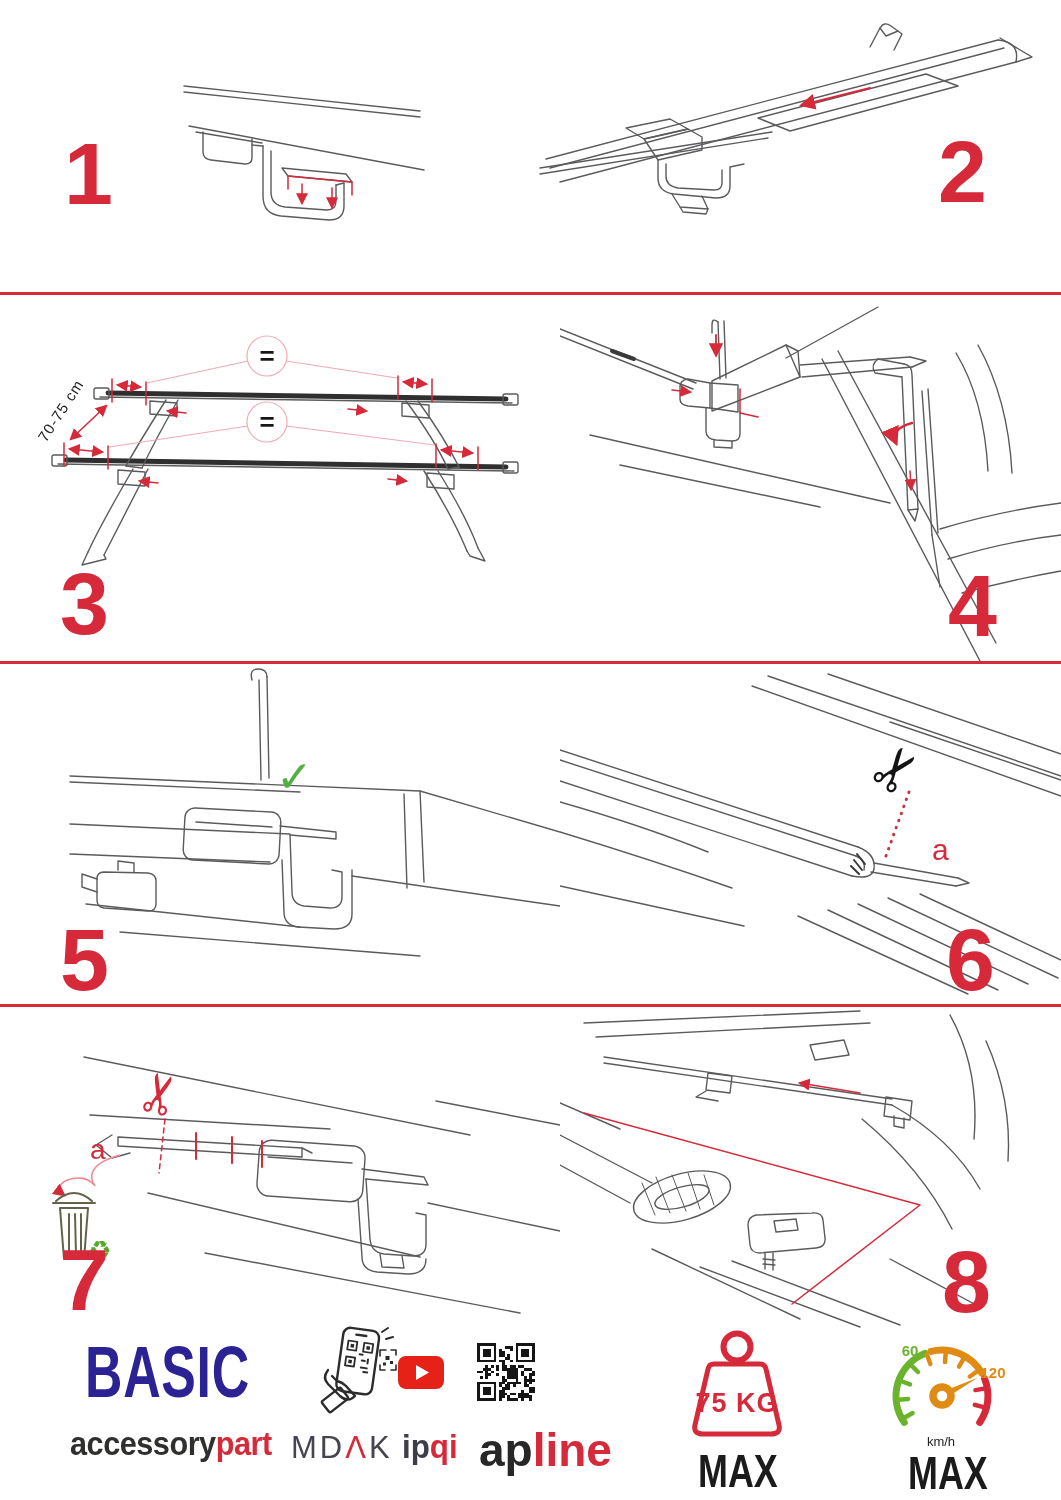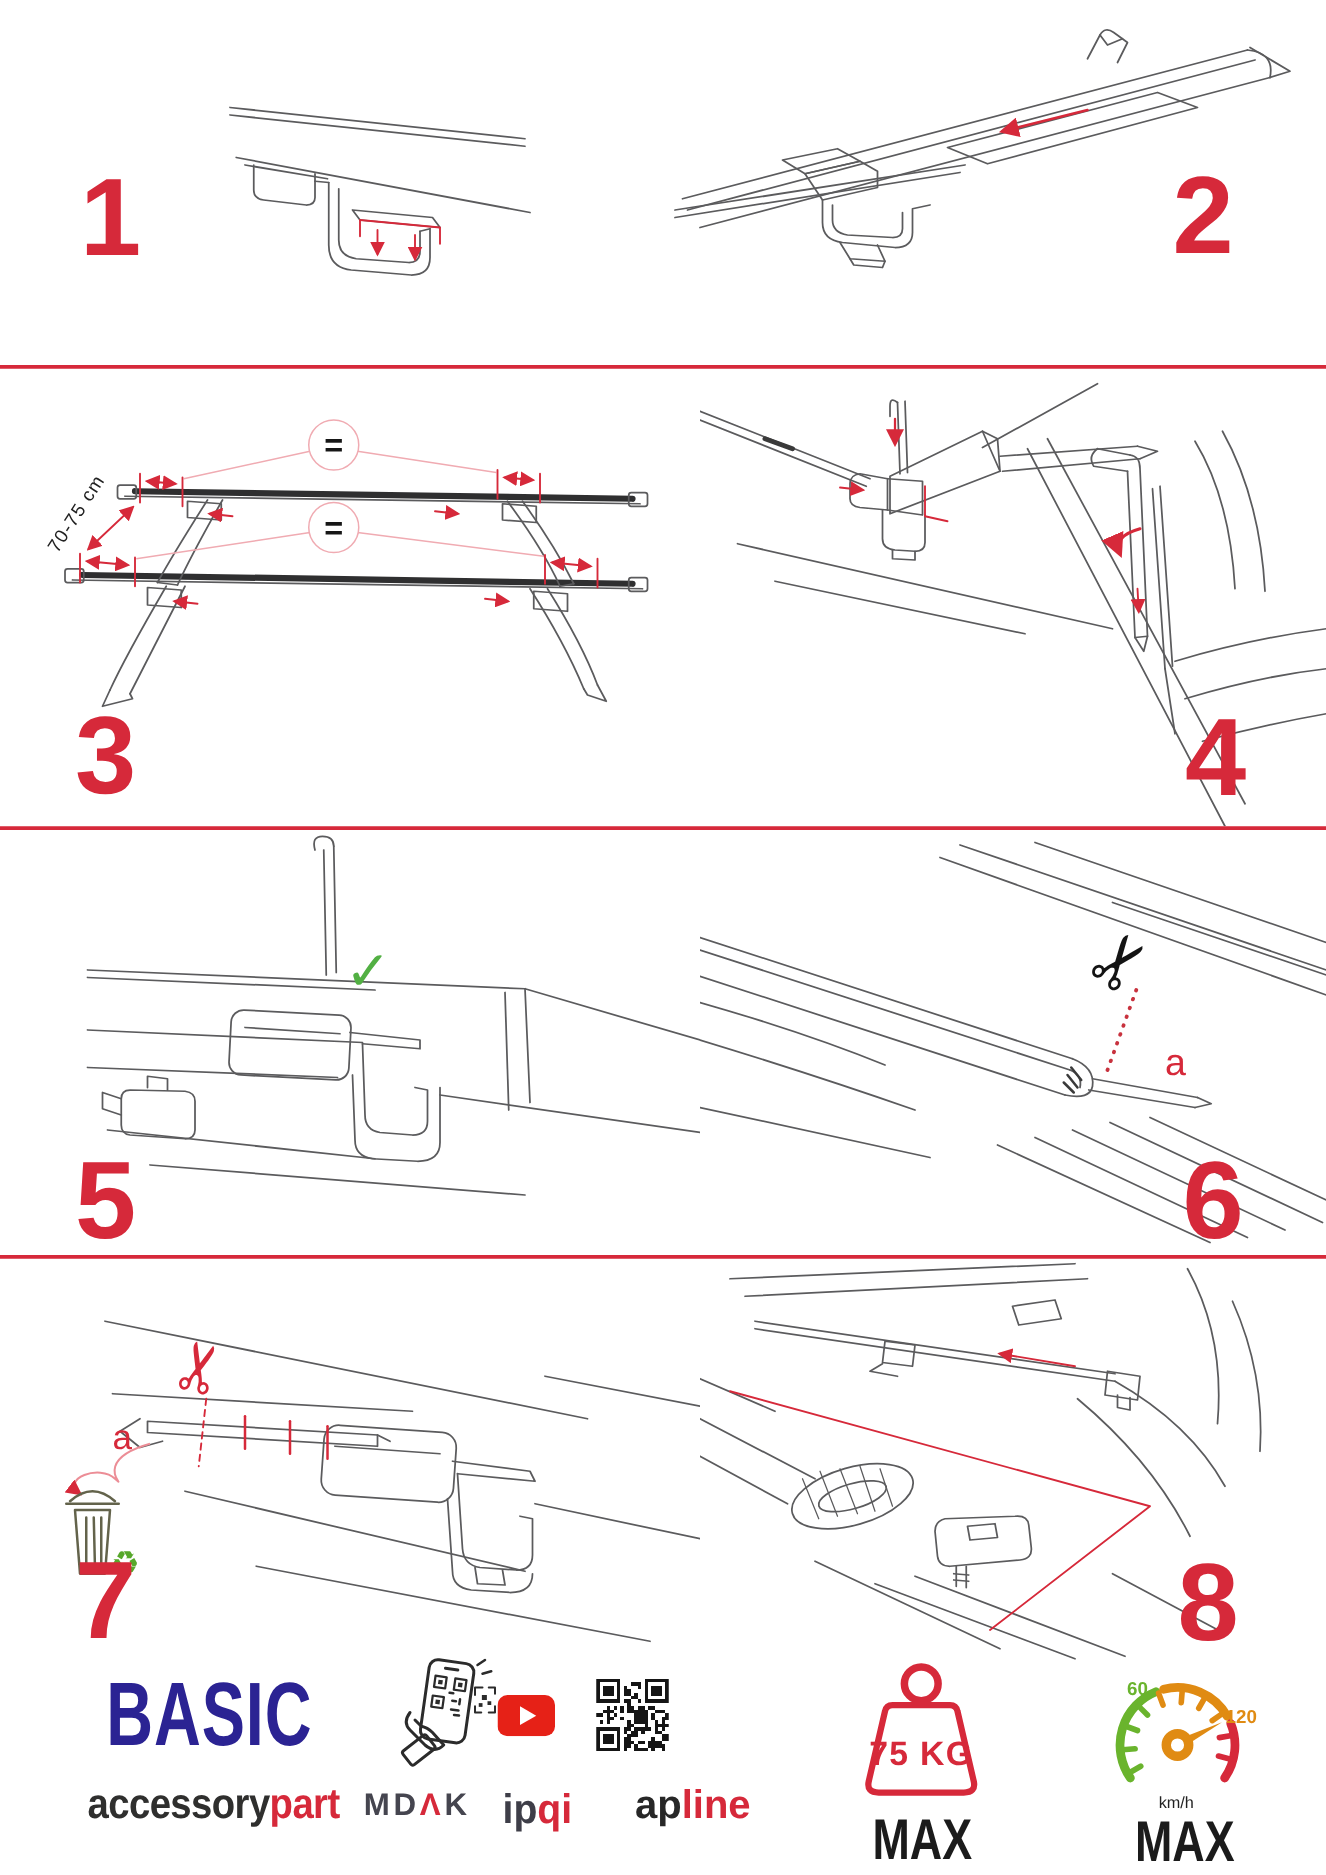--- a/index.html
+++ b/index.html
@@ -25,26 +25,26 @@
   .recy{font:26px "DejaVu Sans",sans-serif;fill:#57a82b;text-anchor:middle;}
   .chk{font:44px "DejaVu Sans",sans-serif;fill:#52b043;}
   .wt{font:bold 27px "Liberation Sans",sans-serif;fill:#d6293a;text-anchor:middle;letter-spacing:1px;}
   .sp-lbl{font:bold 15px "Liberation Sans",sans-serif;text-anchor:middle;}
   .sp-unit{font:13px "Liberation Sans",sans-serif;fill:#222;text-anchor:middle;}
   
   .basic{position:absolute;left:85px;top:1336px;font-weight:bold;font-size:72px;line-height:1;
          color:#2b2393;transform:scaleX(.72);transform-origin:left top;letter-spacing:1px;}
   .brand{position:absolute;left:70px;top:1426px;font-size:34px;font-weight:bold;line-height:1;
          color:#2f2f2e;transform:scaleX(.9);transform-origin:left top;letter-spacing:-0.5px;}
-  .mdak{position:absolute;left:291px;top:1432px;font-size:25px;font-weight:bold;line-height:1;
+  .mdak{position:absolute;left:291px;top:1432px;font-size:31px;font-weight:normal;line-height:1;
         color:#45454f;letter-spacing:3px;}
   .ipqi{position:absolute;left:402px;top:1430px;font-size:33px;font-weight:bold;line-height:1;
         color:#3e3e48;transform:scaleX(.95);transform-origin:left top;}
-  .apline{position:absolute;left:479px;top:1427px;font-size:32px;font-weight:bold;line-height:1;
-          color:#272727;margin-left:29px;}
+  .apline{position:absolute;left:479px;top:1427px;font-size:46px;font-weight:bold;line-height:1;
+          color:#272727;}
   .red{color:#d6293a;}
   .max{position:absolute;font-weight:bold;font-size:46px;line-height:1;color:#1b1b1b;
        transform:scaleX(.78);transform-origin:left top;}
   .icon-abs{position:absolute;}
 </style>
 </head>
 <body>
 
 <div class="page">
 

